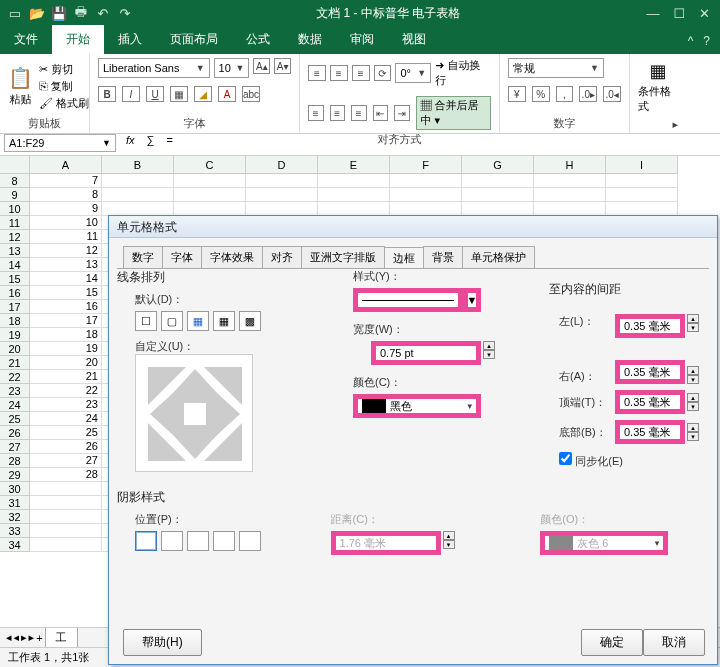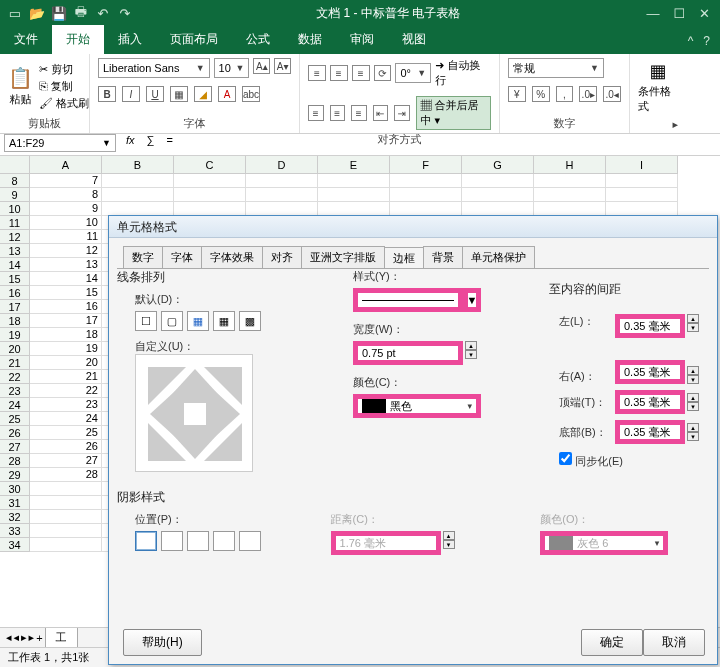--- a/index.html
+++ b/index.html
@@ -608,21 +608,21 @@
 
     <div class="col3" style="left:218px; top:0; width:170px">
       <div class="fieldlbl" style="margin-left:18px">样式(Y)：</div>
       <div style="display:flex; margin-left:18px; margin-top:4px">
         <div class="dlginput" style="width:110px">
             <span style="flex:1; border-bottom:1px solid #000"></span>
           </div>
         <div class="dlginput" style="width:18px;justify-content:center">▼</div>
       </div>
       <div class="fieldlbl" style="margin-left:18px;margin-top:10px">宽度(W)：</div>
-      <div style="display:flex; margin-left:18px; margin-top:4px">
+      <div style="display:flex; margin-left:36px; margin-top:4px">
         <div class="dlginput" style="width:110px">
             <span>0.75 pt</span>
           </div>
         <div class="spinbtns">
             <span>▴</span>
             <span>▾</span>
           </div>
       </div>
       <div class="fieldlbl" style="margin-left:18px;margin-top:10px">颜色(C)：</div>
       <div style="display:flex; margin-left:18px; margin-top:4px">

